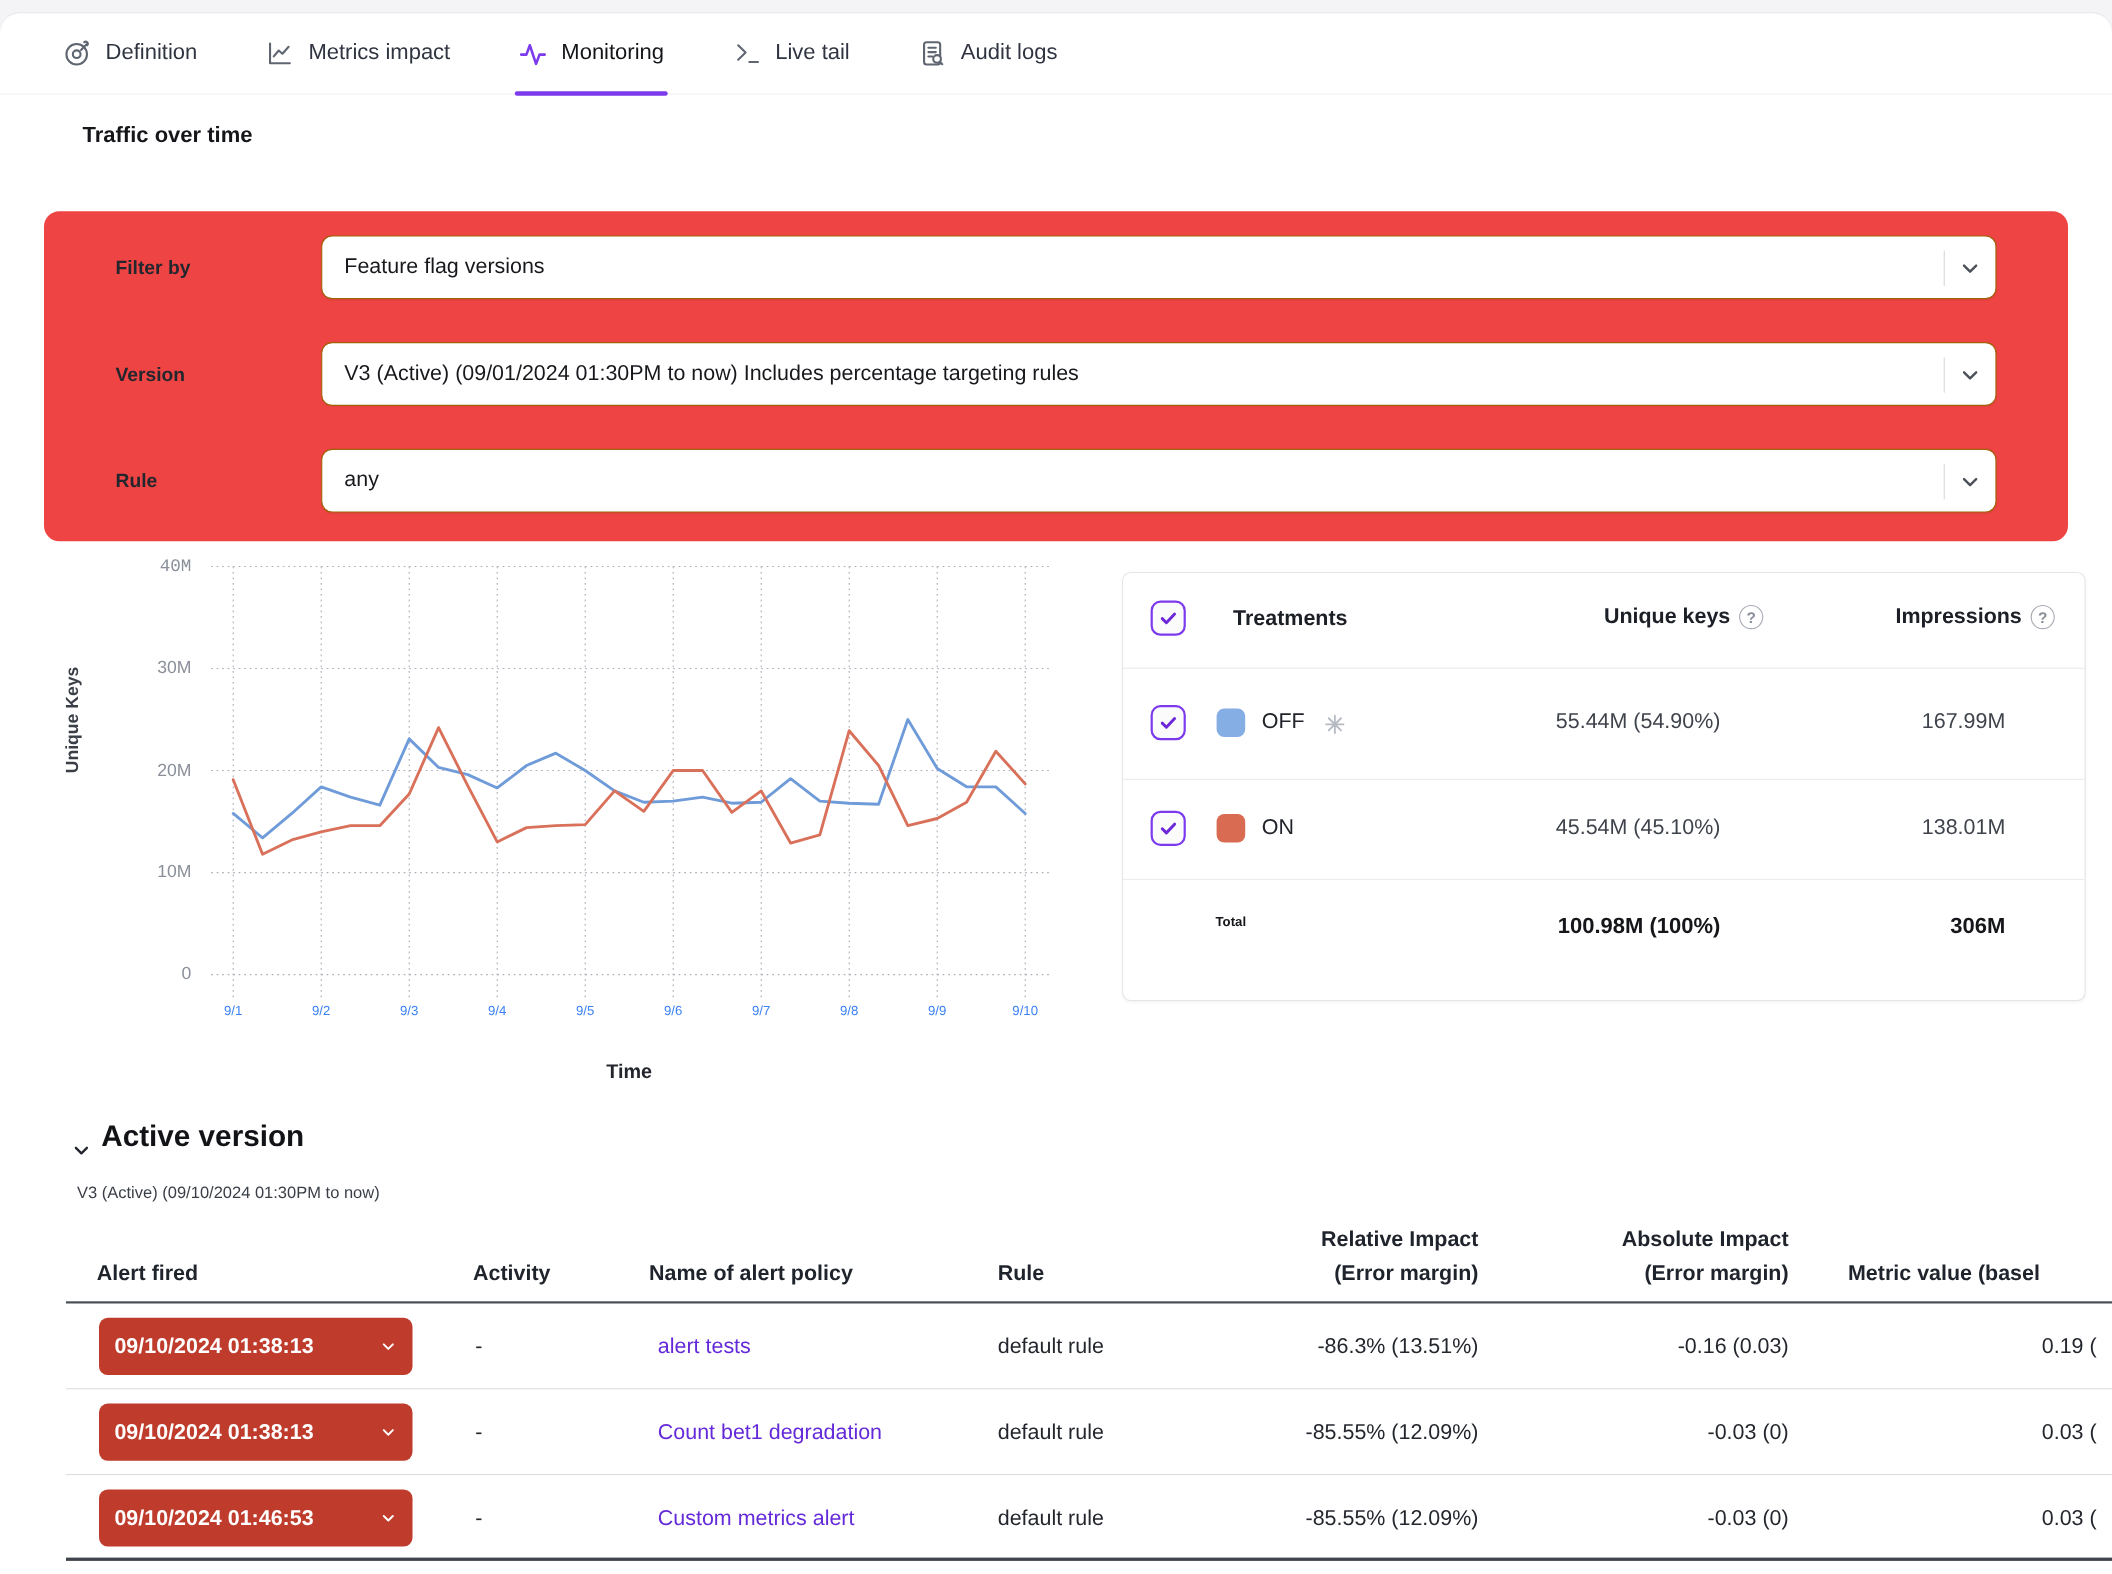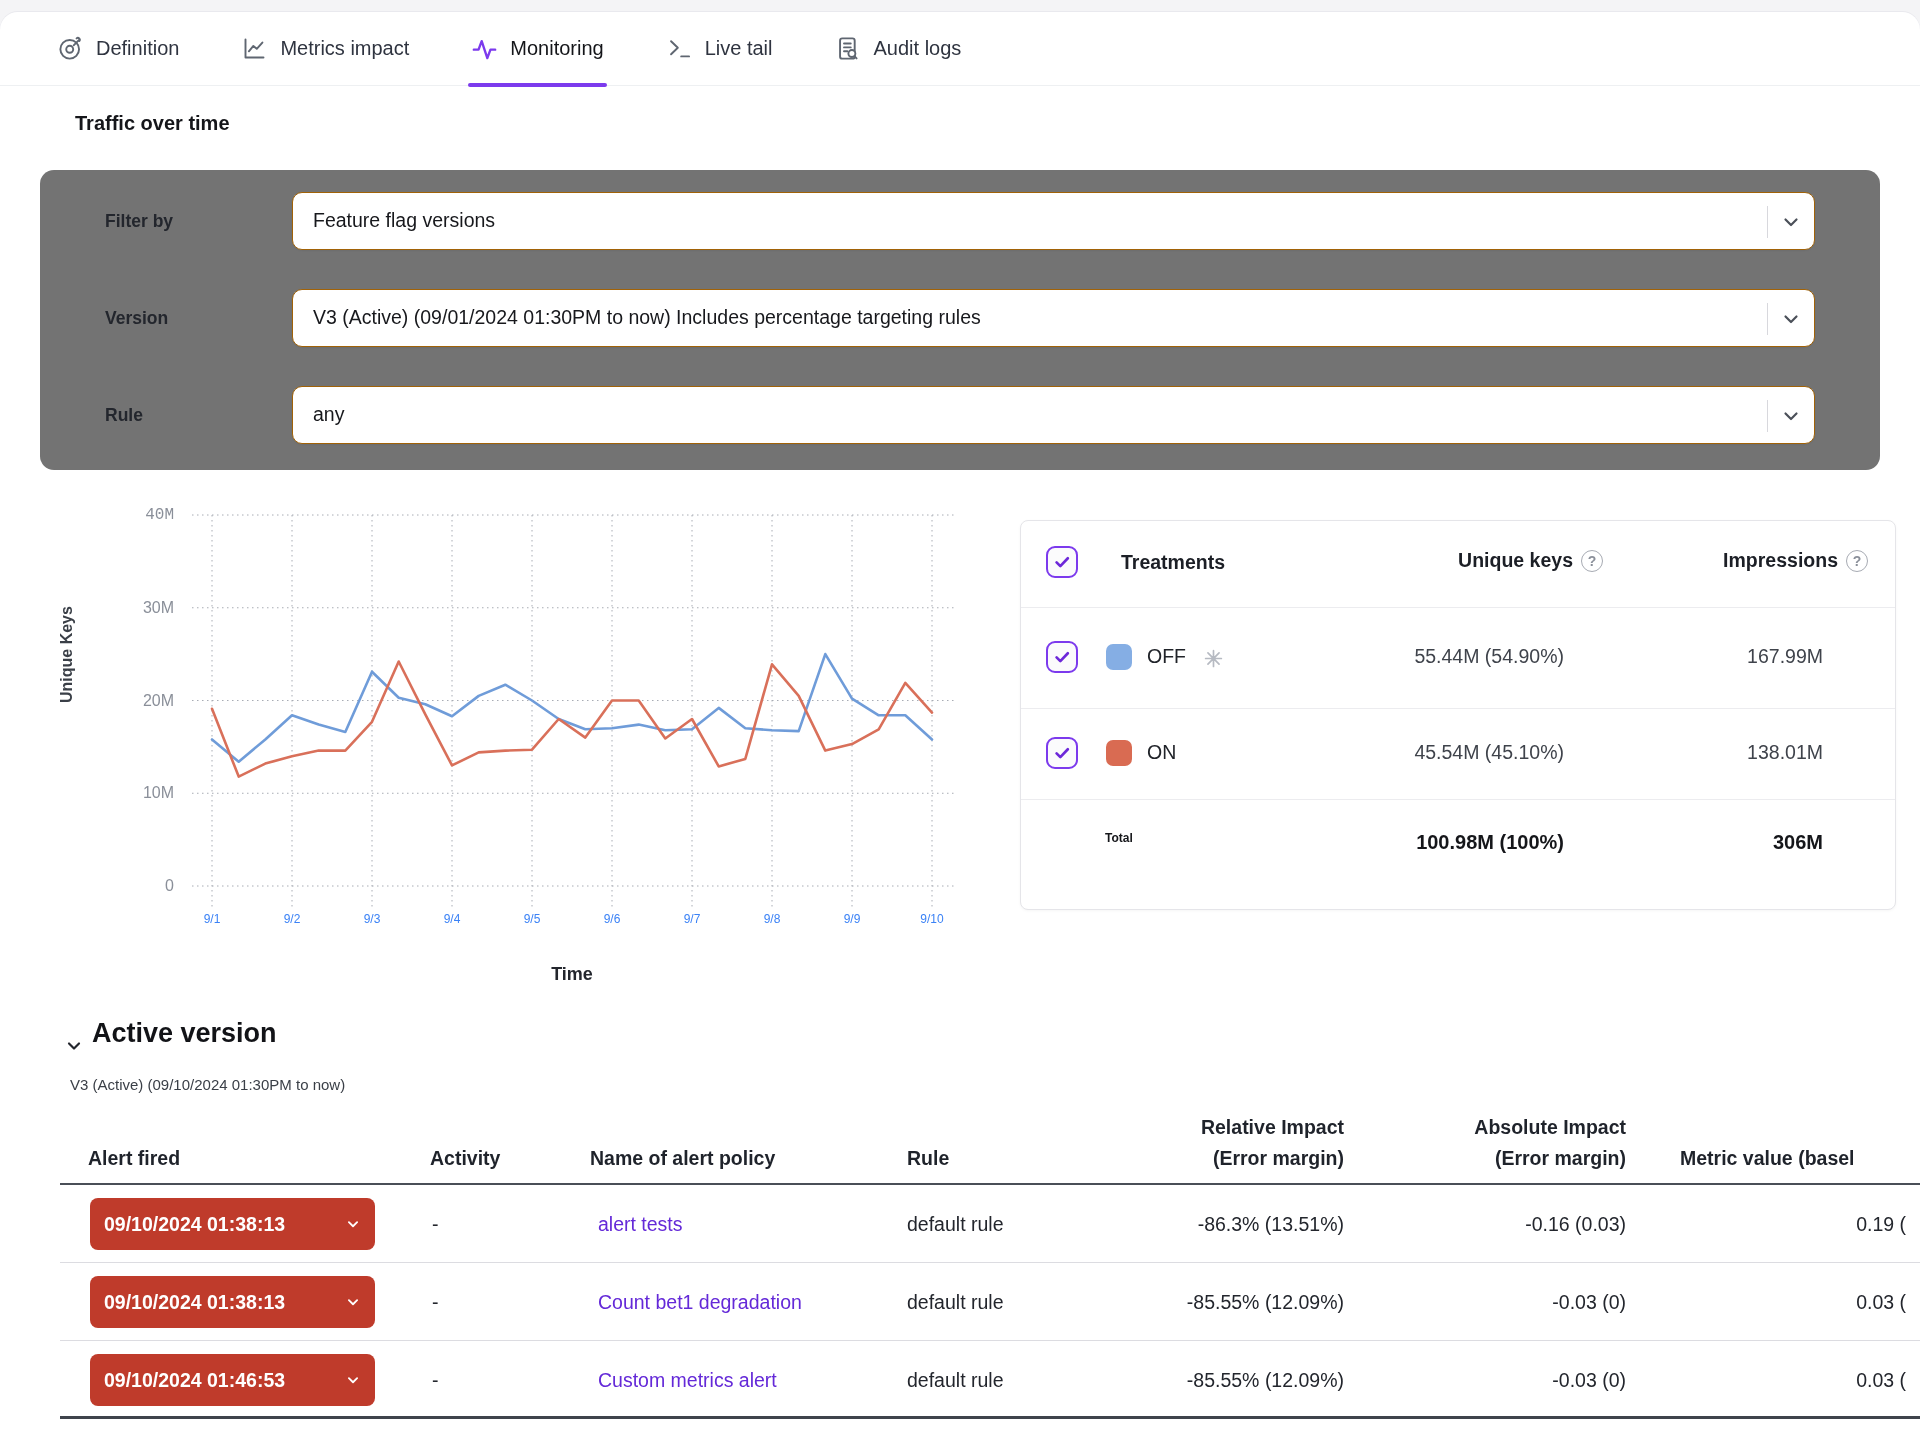--- a/index.html
+++ b/index.html
@@ -20,22 +20,22 @@
             height:4px; border-radius:3px; background:#7c3aed; }
   .ticon { width:27px; height:27px; display:flex; align-items:center; }
   .ticon svg { width:27px; height:27px; fill:none; stroke:#5f6671; stroke-width:1.7;
                stroke-linecap:round; stroke-linejoin:round; }
   .tab.active .ticon svg { stroke:#7c3aed; stroke-width:2.1; }
 
   
   .page-title { position:absolute; left:42px; top:100px; font-size:20px; font-weight:700; color:#15161a;margin-left:33px; }
 
   
-  .filter-panel { position:absolute; left:40px; top:158px; width:1840px; height:300px;
-                  background:#737373; border-radius:14px; }
+  .filter-panel { position:absolute; left:40px; top:180px; width:1840px; height:300px;
+                  background:#ef4444; border-radius:14px; }
   .flabel { position:absolute; left:65px; font-size:17.5px; font-weight:700; color:#23262d; }
   .ffield { position:absolute; left:252px; width:1523px; height:58px; background:#fff;
             border:1px solid #a16207; border-radius:10px; box-shadow:0 1px 2px rgba(16,16,20,.05);
             cursor:pointer; }
   .fvalue { position:absolute; left:20px; top:16px; font-size:19.5px; color:#17181c; white-space:nowrap; }
   .fdivider { position:absolute; right:46px; top:13px; width:1px; height:32px; background:#d8d8dd; }
   .fchev { position:absolute; right:11px; top:17px; width:24px; height:24px; }
   .fchev svg { width:24px; height:24px; fill:none; stroke:#4b5059; stroke-width:2.2;
                stroke-linecap:round; stroke-linejoin:round; }
 

